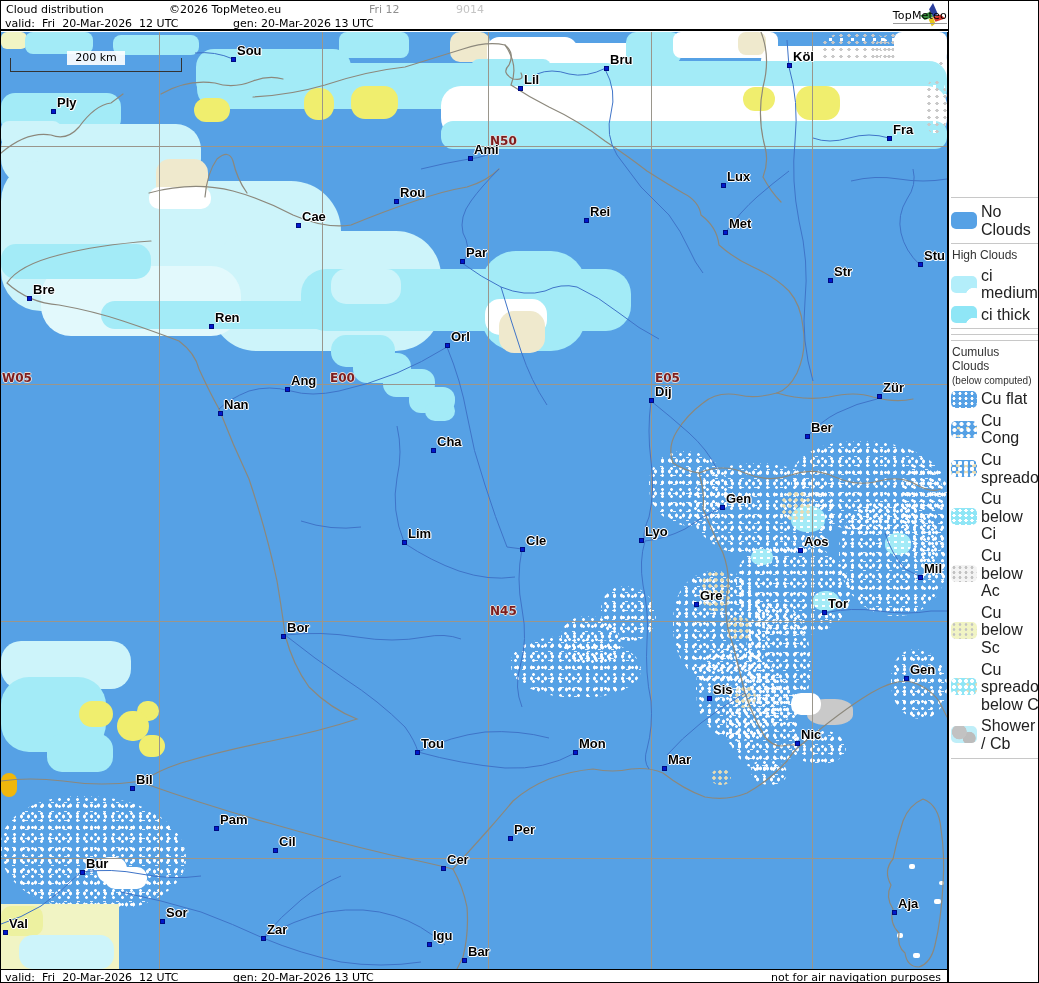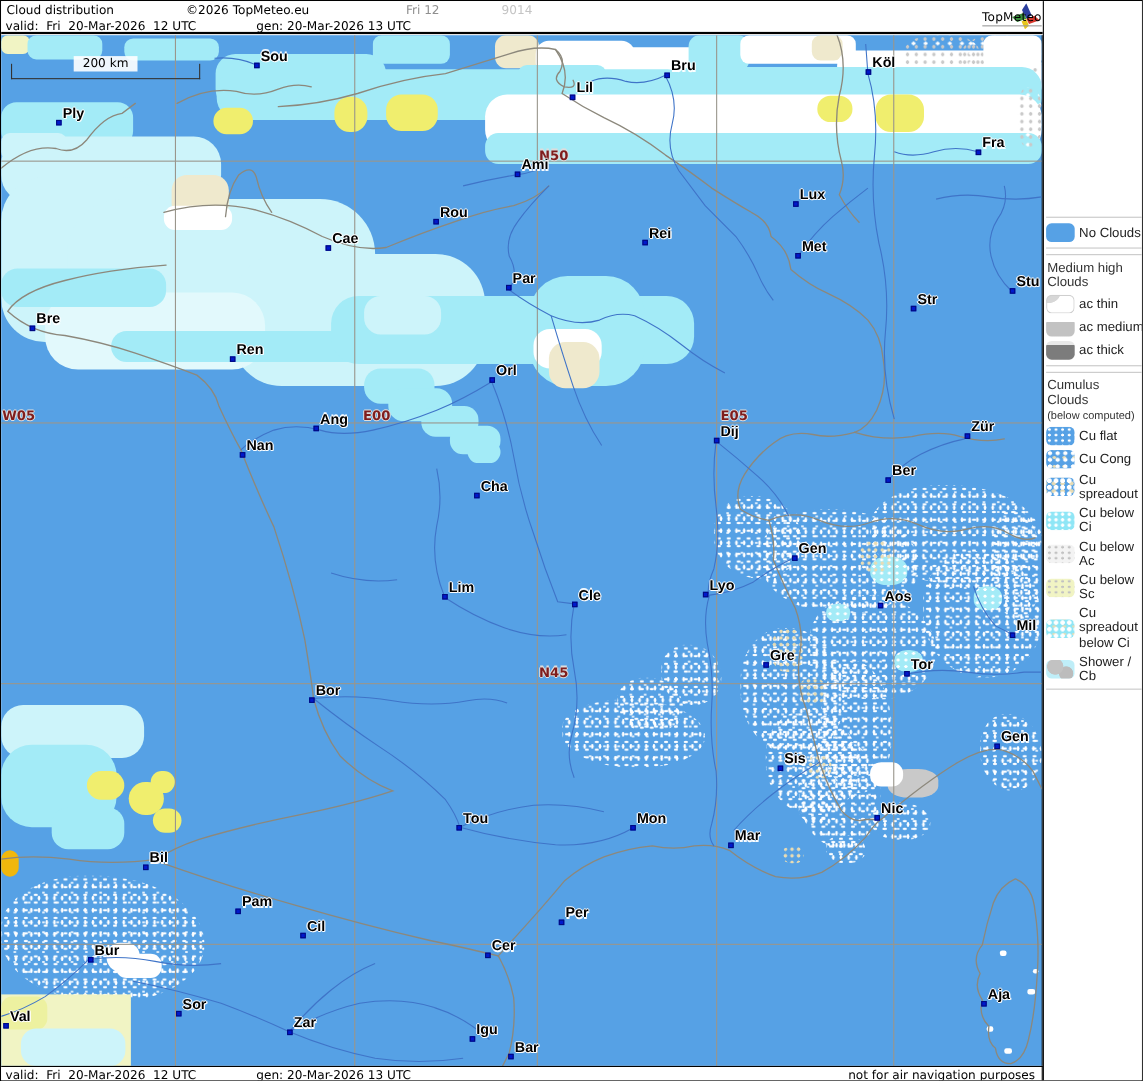--- a/index.html
+++ b/index.html
@@ -43,21 +43,21 @@
   .scalebar{position:absolute;left:9px;top:26px;width:170px;height:13px;border-left:1px solid #333;border-right:1px solid #333;border-bottom:1px solid #333;}
   .scalebar .sl{position:absolute;left:56px;top:-7px;width:58px;height:14px;background:rgba(255,255,255,.9);font-size:11px;color:#000;text-align:center;line-height:14px;}
   svg.lines{position:absolute;left:0;top:0;}
   
   .legend{position:absolute;left:947px;top:0;width:92px;height:983px;background:#fff;border-left:1px solid #000;box-sizing:border-box;font-family:"Liberation Sans",sans-serif;}
   .legend-sections{margin-top:196px;}
   .ldiv{border-top:1px solid #c8c8c8;margin:5px 2px;}
   .lhead{font-size:12px;color:#333;margin:4px 1px 2px 3px;line-height:1.12;}
   .lsub{font-size:10px;color:#333;margin:0 0 2px 3px;}
   .lrow{display:flex;align-items:center;gap:4px;margin:4px 0 4px 2px;}
-  .lrow .lb{font-size:12px;color:#222;line-height:1.1;}
+  .lrow .lb{font-size:16px;color:#222;line-height:1.1;}
   .sw{width:26px;height:17px;border-radius:5px;flex:none;}
   .sw-noclouds{background:#56a1e5;}
   .sw-cimedium{background:radial-gradient(circle at 88% 118%,#fff 26%,transparent 28%) #b3eefa;}
   .sw-cithick{background:radial-gradient(circle at 88% 118%,#fff 26%,transparent 28%) #8fe6f6;}
   .sw-acthin{background:radial-gradient(circle at 10% -20%,#d7d7d7 34%,transparent 36%) #fff;box-shadow:inset 0 0 0 1px #cfcfcf;}
   .sw-acmedium{background:linear-gradient(#fff 0 22%,#c2c2c2 22%);}
   .sw-acthick{background:linear-gradient(#e9e9e9 0 20%,#7c7c7c 20%);}
   .sw-lt2000{background:radial-gradient(circle at 88% 118%,#fff 26%,transparent 28%) #f1f4c4;}
   .sw-lt1000{background:radial-gradient(circle at 88% 118%,#fff 24%,transparent 26%) #efee6a;}
   .sw-lt500{background:linear-gradient(#f2e24a 0 14%,#f0b70c 14%);}
@@ -496,36 +496,32 @@
   <div class="legend">
     <div class="legend-sections" id="legend-sections">
         <div class="ldiv"></div>
         <div class="lsec">
           <div class="lrow">
             <span class="sw sw-noclouds"></span>
             <span class="lb">No Clouds</span>
           </div>
         </div>
         <div class="ldiv"></div>
+        <div class="lsec">
+          <div class="lhead">High Clouds</div>
+          <div class="lrow">
+            <span class="sw sw-cimedium"></span>
+            <span class="lb">ci medium</span>
+          </div>
+          <div class="lrow">
+            <span class="sw sw-cithick"></span>
+            <span class="lb">ci thick</span>
+          </div>
+        </div>
         <div class="ldiv"></div>
-        <div class="lsec">
-          <div class="lhead">Medium high Clouds</div>
-          <div class="lrow">
-            <span class="sw sw-acthin"></span>
-            <span class="lb">ac thin</span>
-          </div>
-          <div class="lrow">
-            <span class="sw sw-acmedium"></span>
-            <span class="lb">ac medium</span>
-          </div>
-          <div class="lrow">
-            <span class="sw sw-acthick"></span>
-            <span class="lb">ac thick</span>
-          </div>
-        </div>
         <div class="ldiv"></div>
         <div class="ldiv"></div>
         <div class="lsec">
           <div class="lhead">Cumulus Clouds</div>
           <div class="lsub">(below computed)</div>
           <div class="lrow">
             <span class="sw sw-cuflat"></span>
             <span class="lb">Cu flat</span>
           </div>
           <div class="lrow">

